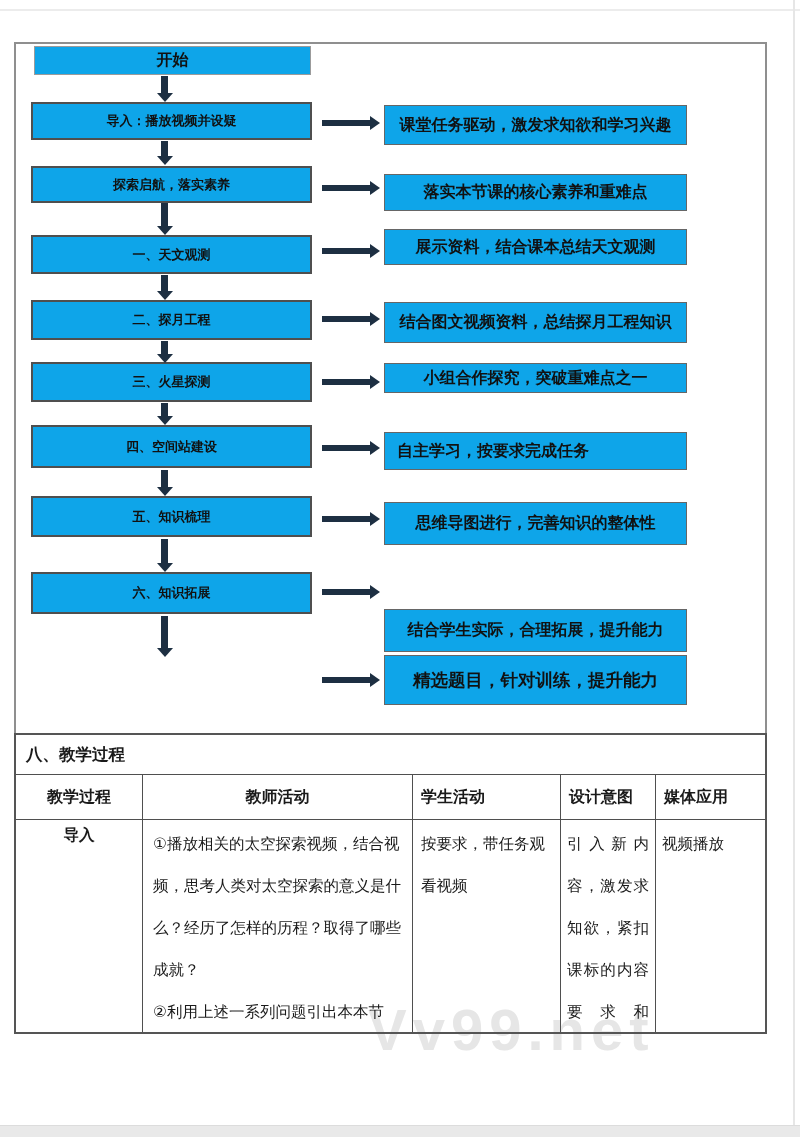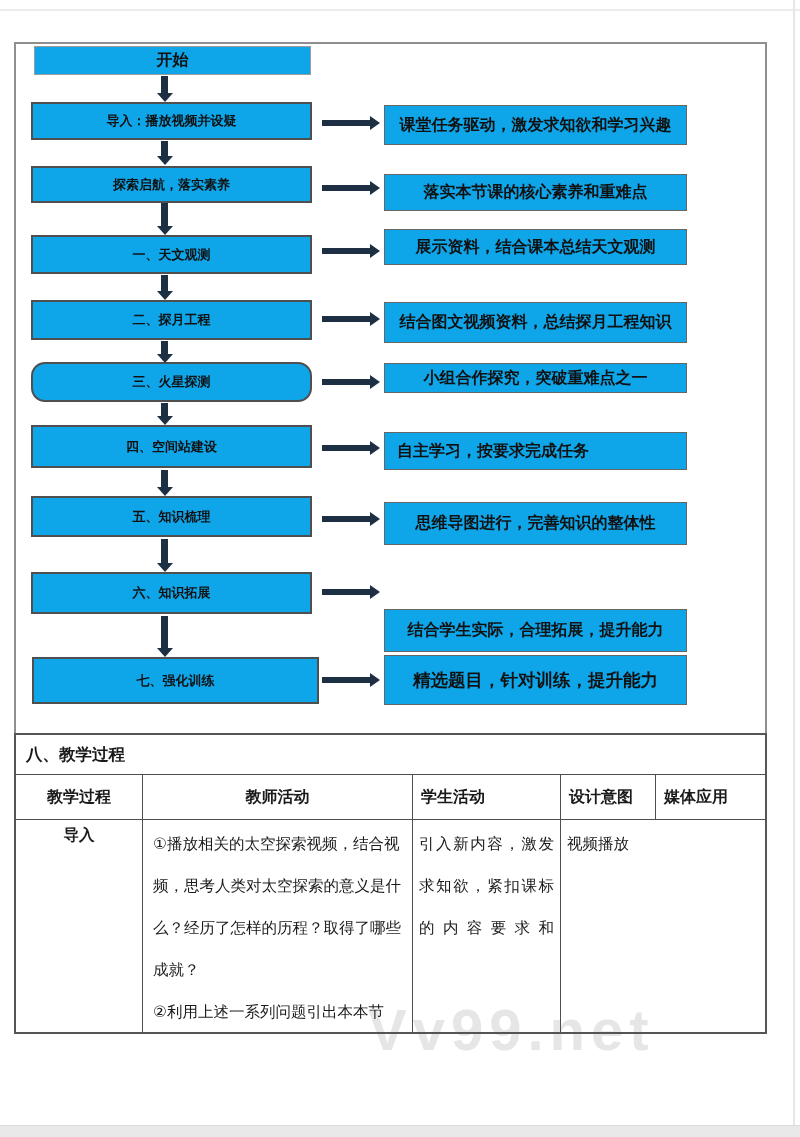--- a/index.html
+++ b/index.html
@@ -77,34 +77,31 @@
     </div>
   <div class="lbox" style="top:122px;height:37px;">
       <span>探索启航，落实素养</span>
     </div>
   <div class="lbox" style="top:191px;height:39px;">
       <span>一、天文观测</span>
     </div>
   <div class="lbox" style="top:256px;height:40px;">
       <span>二、探月工程</span>
     </div>
-  <div class="lbox" style="top:318px;height:40px;border-radius:14px;">
+  <div class="lbox" style="top:318px;height:40px;">
       <span>三、火星探测</span>
     </div>
   <div class="lbox" style="top:381px;height:43px;">
       <span>四、空间站建设</span>
     </div>
   <div class="lbox" style="top:452px;height:41px;">
       <span>五、知识梳理</span>
     </div>
   <div class="lbox" style="top:528px;height:42px;">
       <span>六、知识拓展</span>
-    </div>
-  <div class="lbox" style="top:613px;height:47px;left:16px;width:287px;">
-      <span>七、强化训练</span>
     </div>
 
   <div class="rbox" style="top:61px;height:40px;">
       <span>课堂任务驱动，激发求知欲和学习兴趣</span>
     </div>
   <div class="rbox" style="top:130px;height:37px;">
       <span>落实本节课的核心素养和重难点</span>
     </div>
   <div class="rbox" style="top:185px;height:36px;">
       <span>展示资料，结合课本总结天文观测</span>
@@ -160,20 +157,23 @@
     <div class="th left">设计意图</div>
     <div class="th left">媒体应用</div>
 
     <div class="td td-process">
       <span style="font-weight:bold;">导入</span>
     </div>
     <div class="td td-teacher">
       <div>①播放相关的太空探索视频，结合视频，思考人类对太空探索的意义是什么？经历了怎样的历程？取得了哪些成就？</div>
       <div>②利用上述一系列问题引出本本节</div>
     </div>
+    <div class="td td-student">
+      <div>按要求，带任务观看视频</div>
+    </div>
     <div class="td td-intent">
       <div>引入新内容，激发求知欲，紧扣课标的内容要求和</div>
     </div>
     <div class="td td-media">
       <div>视频播放</div>
     </div>
   </div>
 </div>
 
 <div class="edge-bottom"></div>

